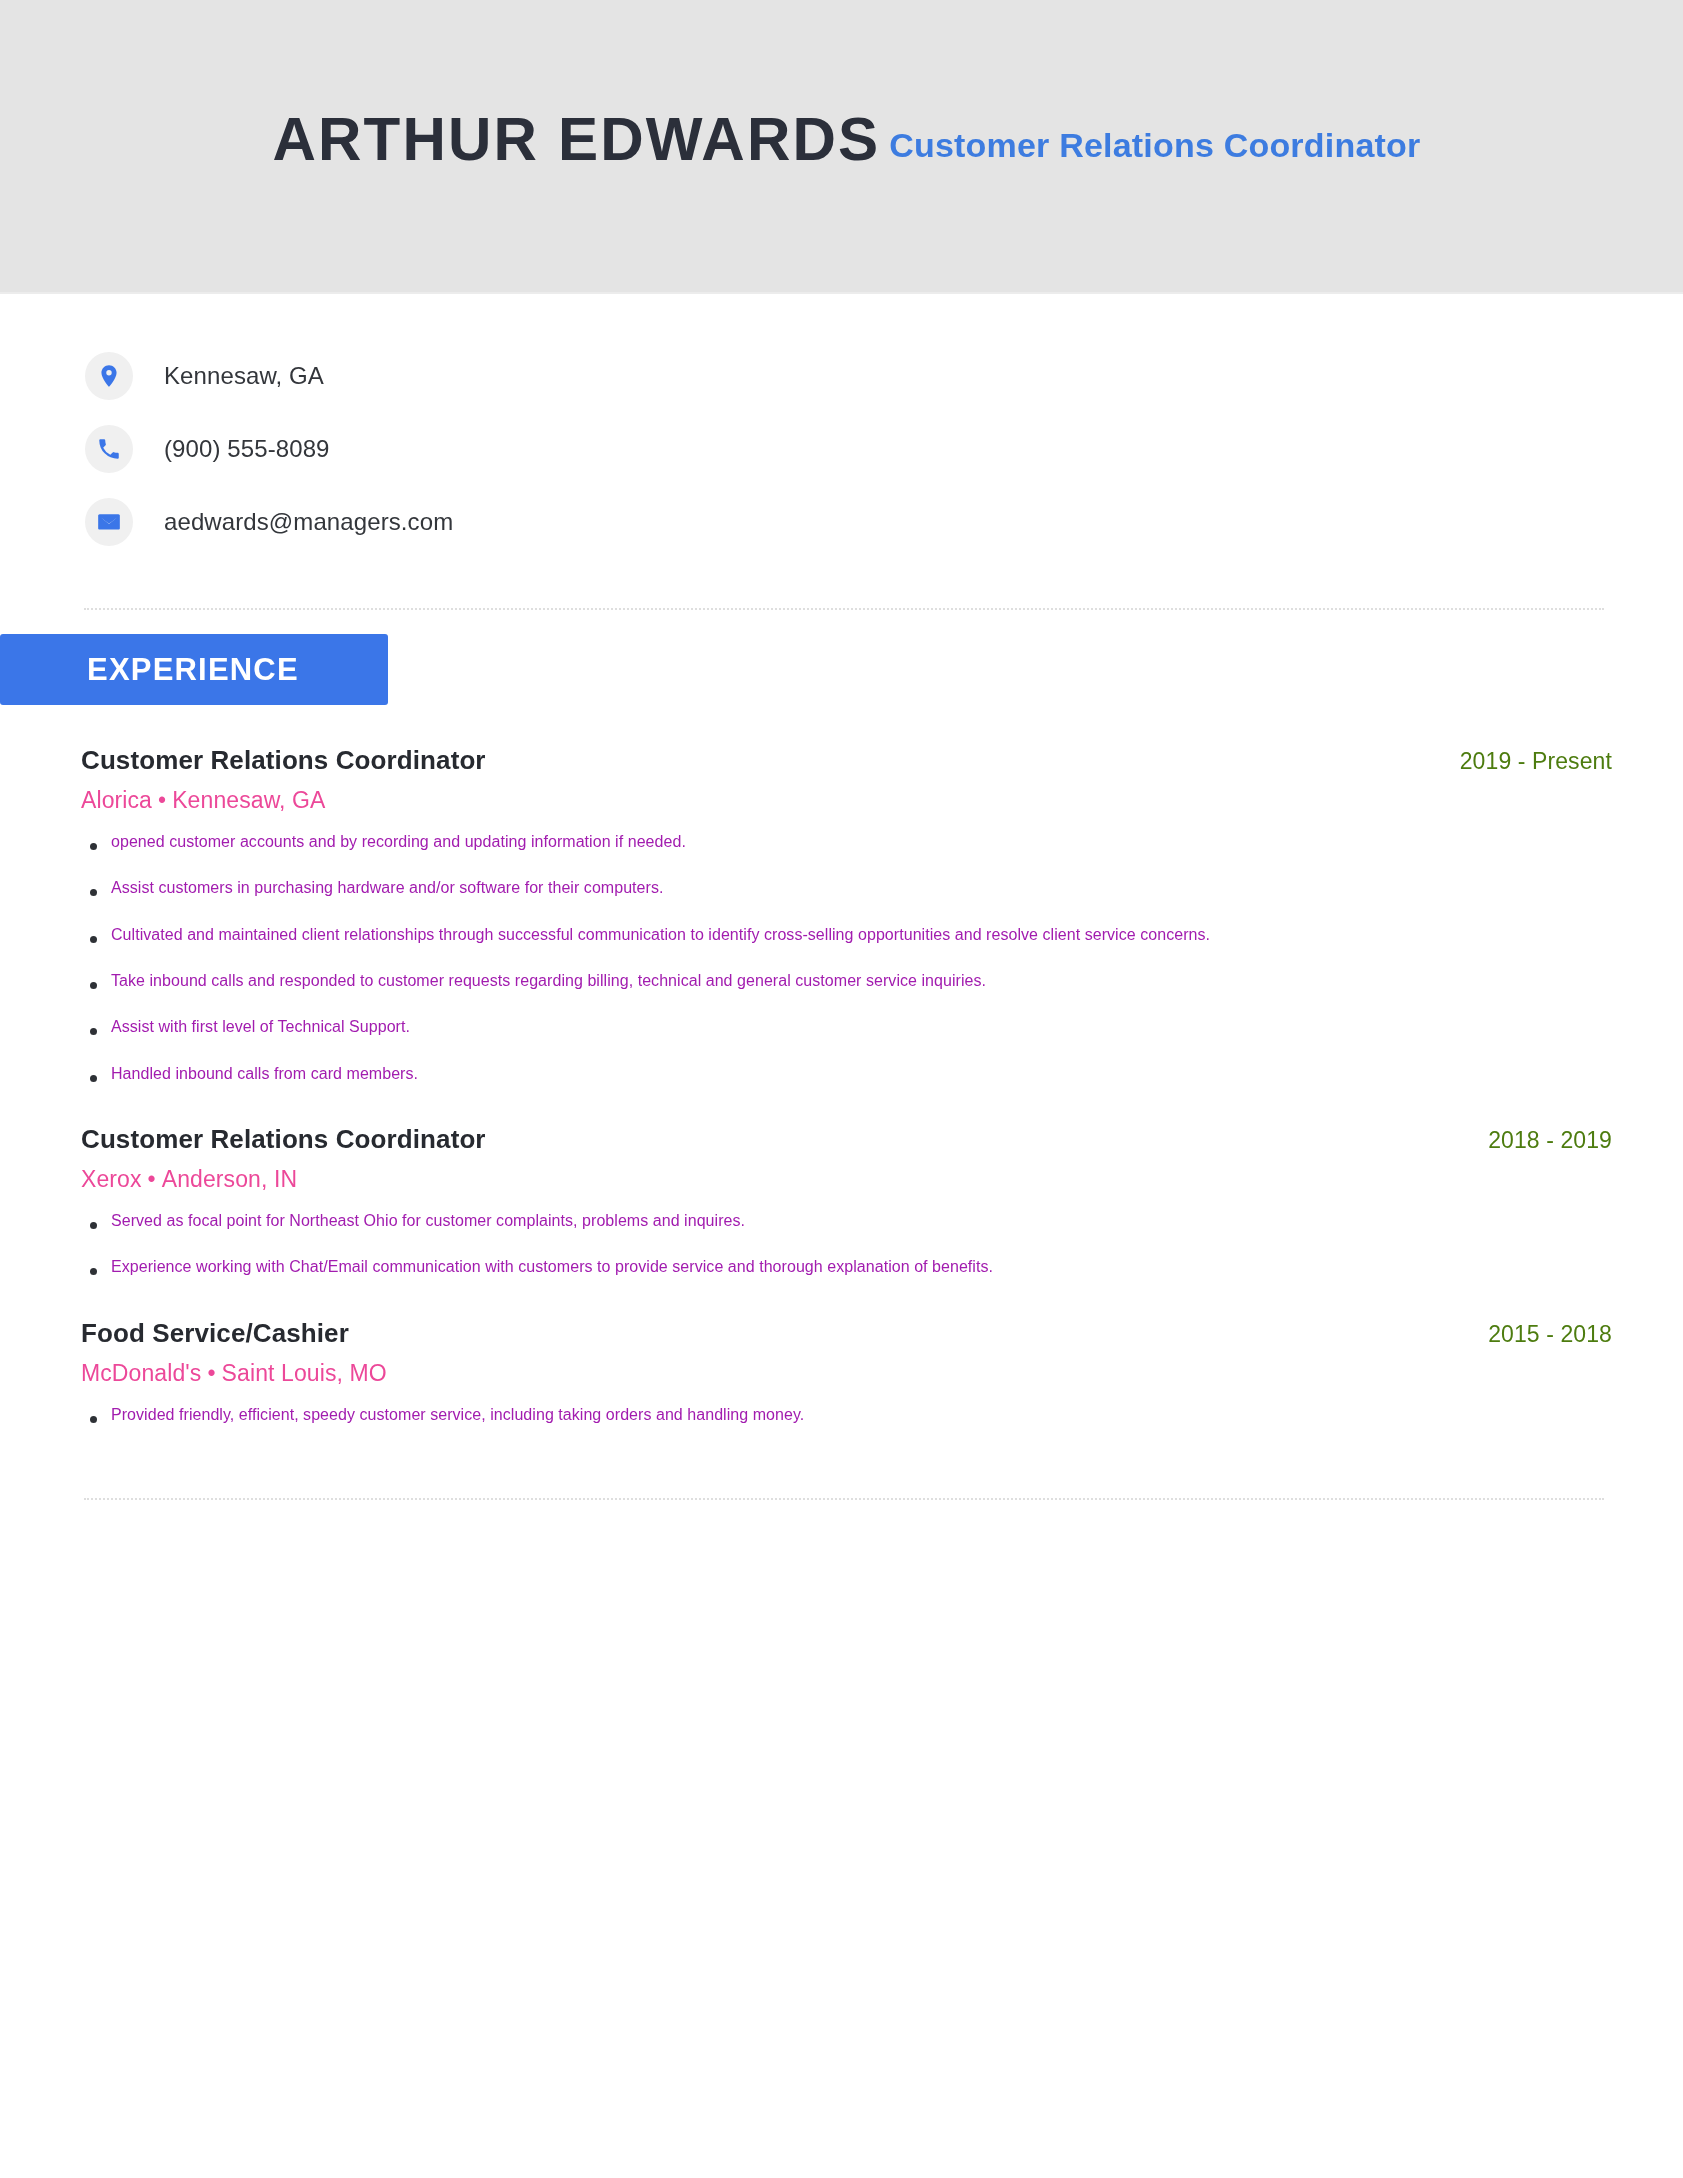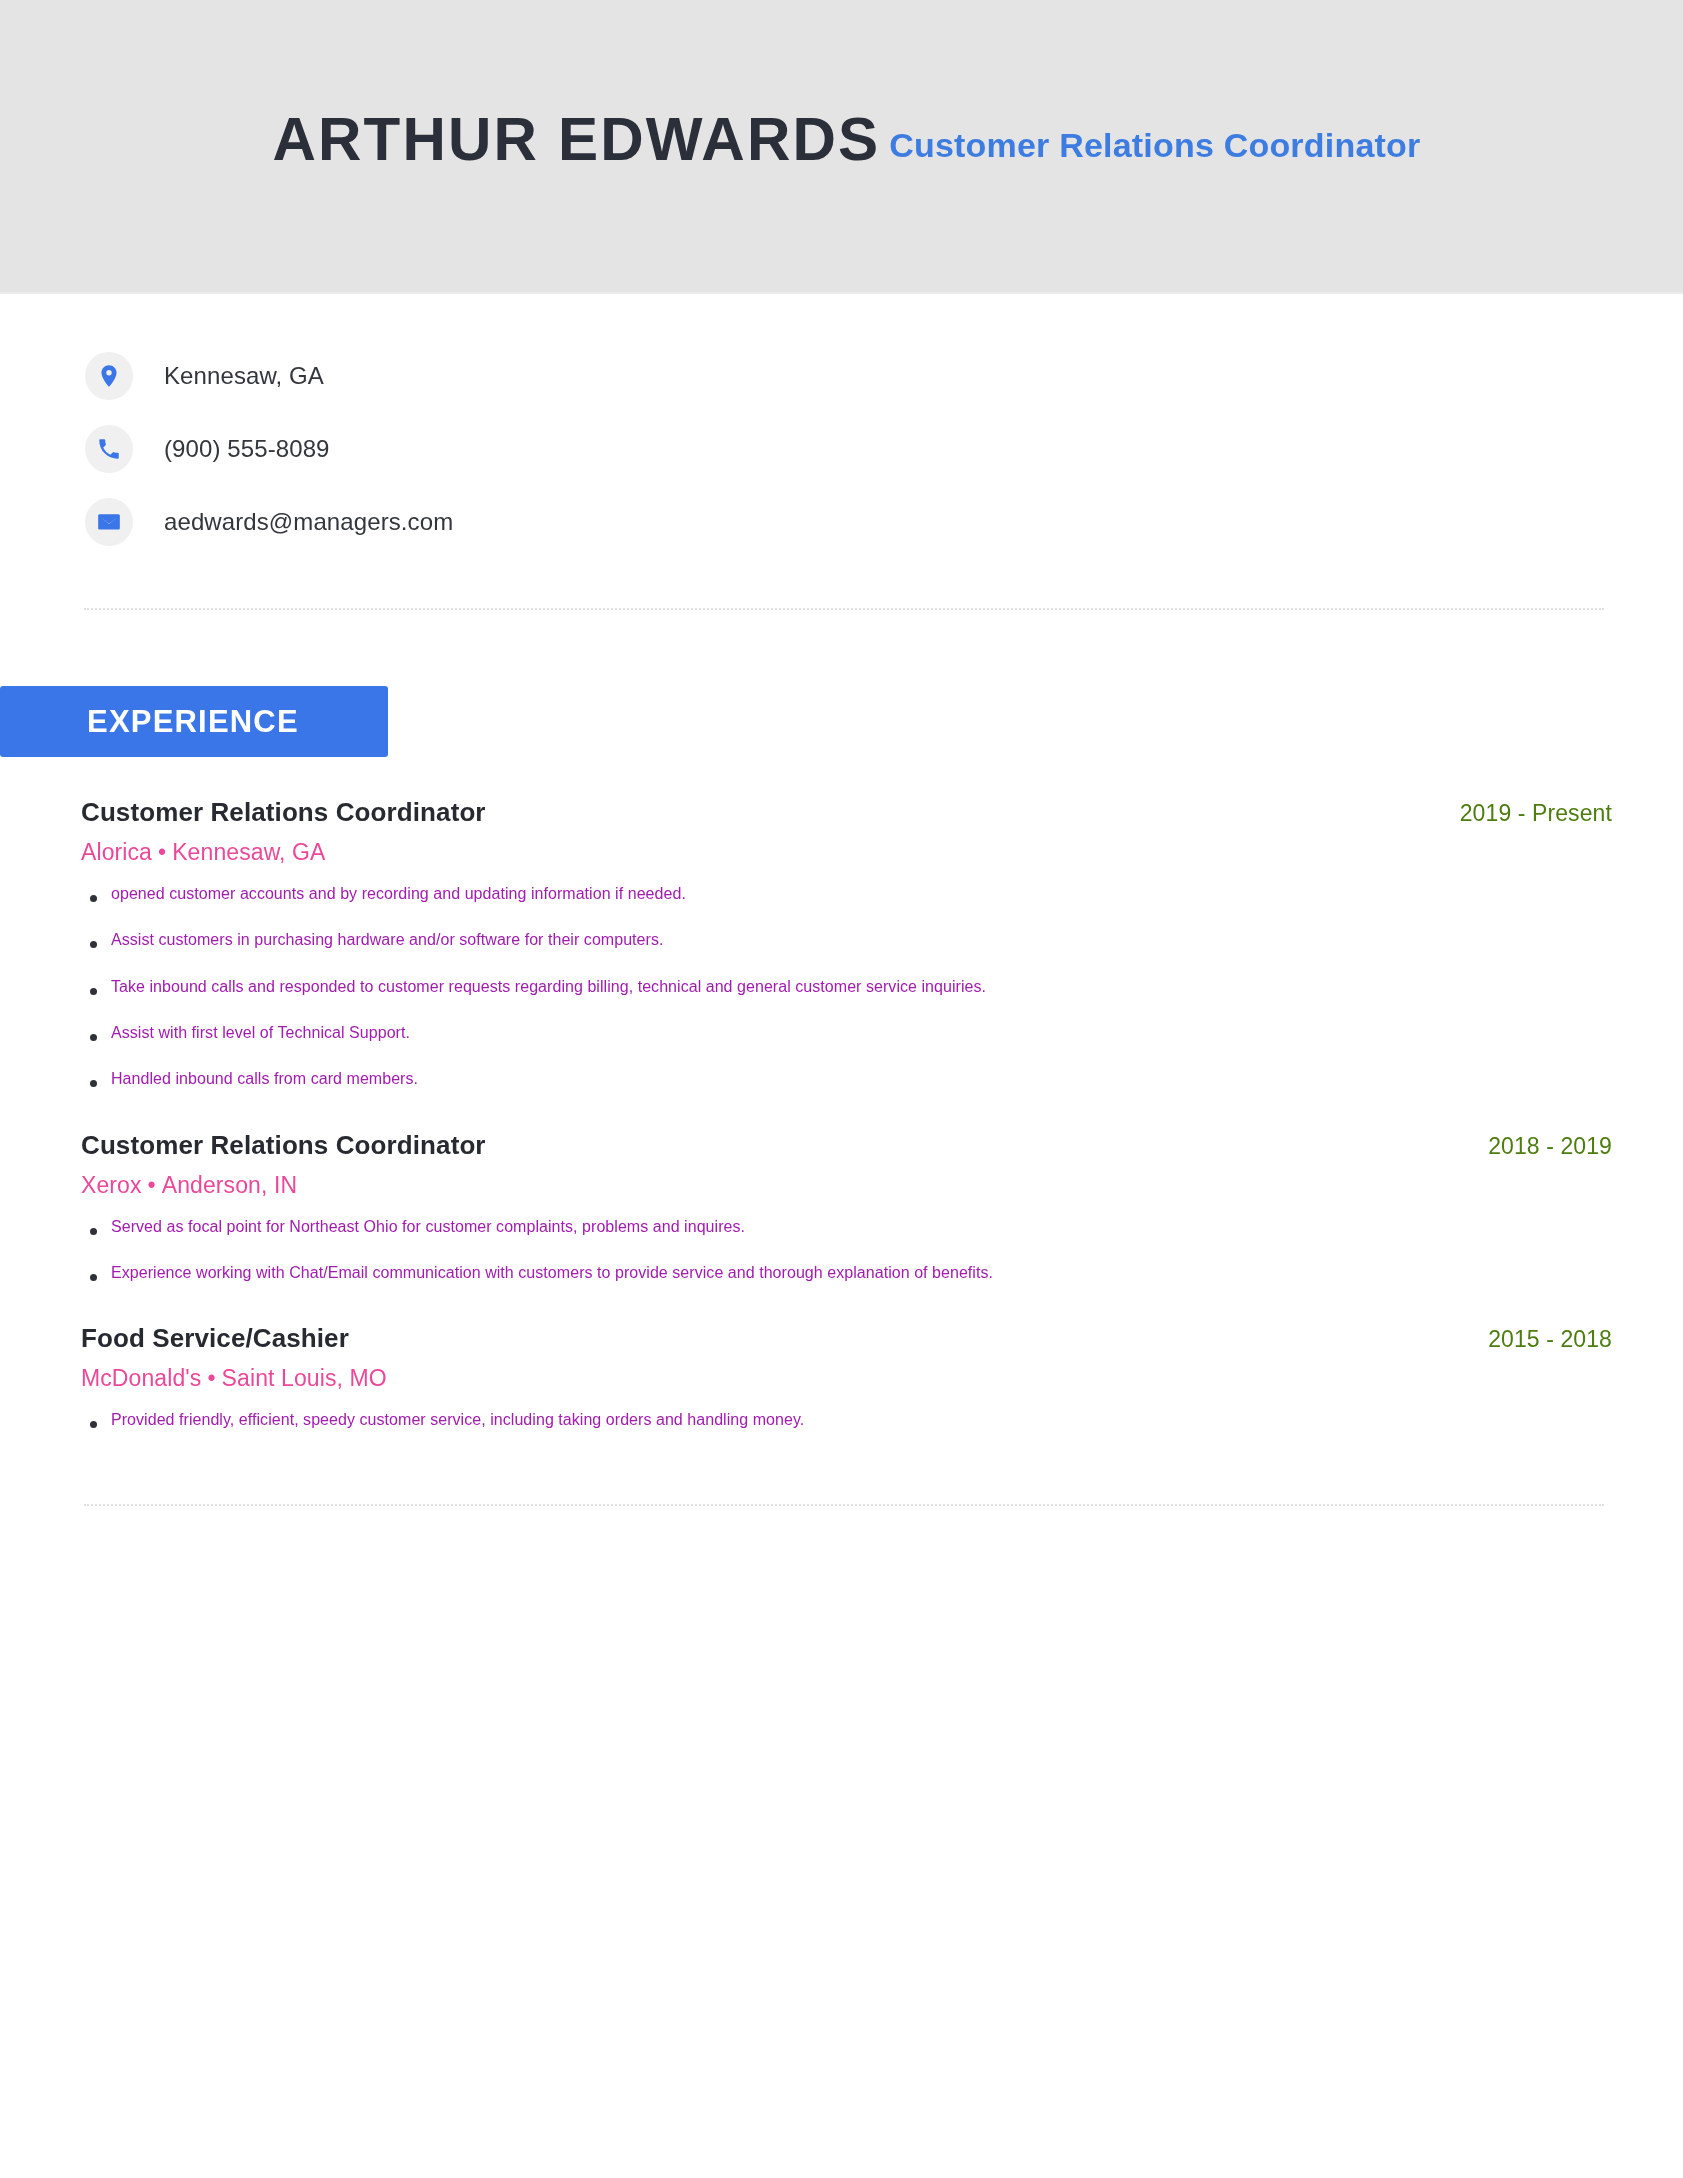--- a/index.html
+++ b/index.html
@@ -78,21 +78,21 @@
     margin-left: 84px;
     width: 1520px;
     height: 0;
     border-top: 2px dotted #dedede;
   }
   .divider-top { margin-top: 50px; }
   .divider-bottom { margin-top: 71px; }
 
   
   .section-banner {
-    margin-top: 76px;
+    margin-top: 24px;
     background: #3b76e8;
     width: 388px;
     height: 71px;
     border-radius: 3px;
     display: flex;
     align-items: center;
   }
   .section-banner-label {
     color: #ffffff;
     font-size: 31px;
@@ -210,20 +210,21 @@
     <div class="entry-head">
       <span class="entry-title">Customer Relations Coordinator</span>
       <span class="entry-dates">2019 - Present</span>
     </div>
     <div class="entry-meta">
       <span>Alorica</span><span class="sep">•</span><span>Kennesaw, GA</span>
     </div>
     <ul class="bullets">
       <li>opened customer accounts and by recording and updating information if needed.</li>
       <li>Assist customers in purchasing hardware and/or software for their computers.</li>
+      <li>Cultivated and maintained client relationships through successful communication to identify cross-selling opportunities and resolve client service concerns.</li>
       <li>Take inbound calls and responded to customer requests regarding billing, technical and general customer service inquiries.</li>
       <li>Assist with first level of Technical Support.</li>
       <li>Handled inbound calls from card members.</li>
     </ul>
   </div>
 
   <div class="entry">
     <div class="entry-head">
       <span class="entry-title">Customer Relations Coordinator</span>
       <span class="entry-dates">2018 - 2019</span>

